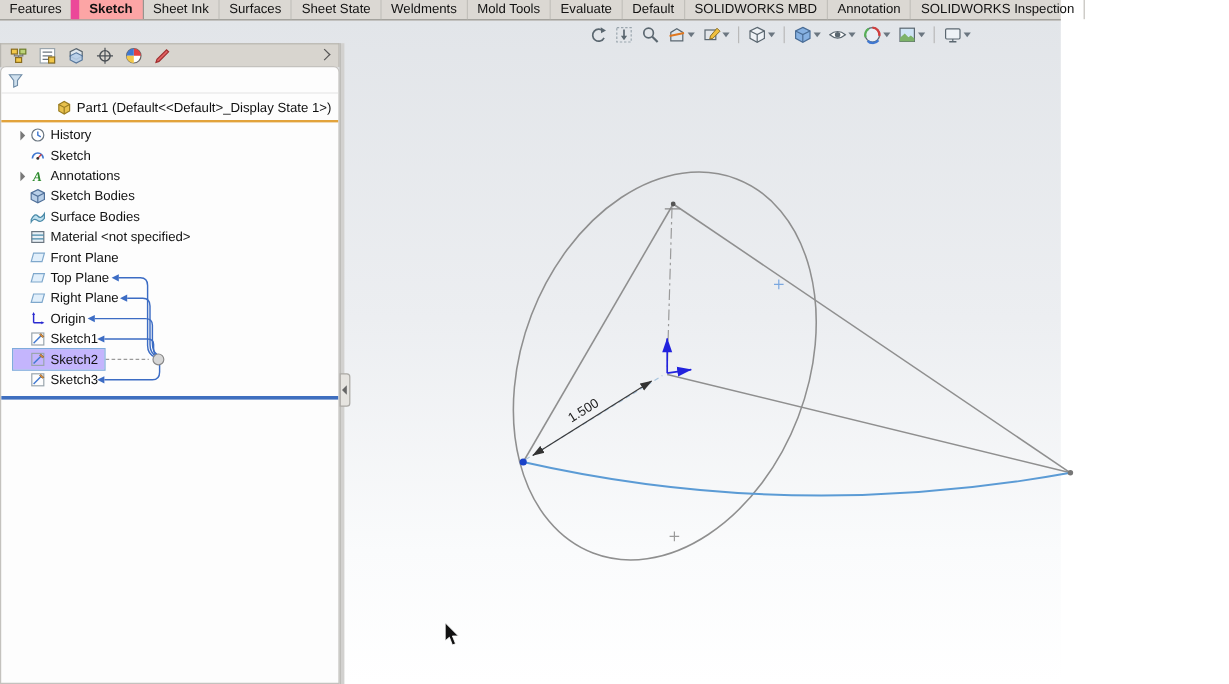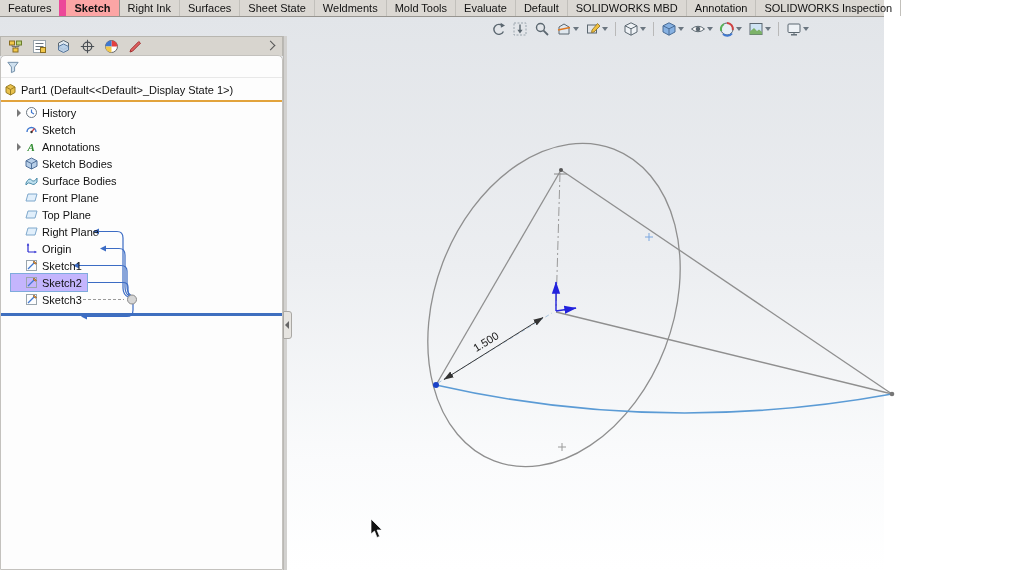--- a/index.html
+++ b/index.html
@@ -19,21 +19,21 @@
   .mgrbar{height:19px;background:#d8d5cf;border:1px solid #b8b6b0;border-bottom:none;display:flex;align-items:center;gap:8px;padding:0 6px;position:relative;}
   .mtab{width:16px;height:16px;display:inline-flex;align-items:center;justify-content:center;cursor:default;}
   .mtab svg{width:15px;height:15px;}
   .mgr-expand{position:absolute;right:8px;top:4px;width:10px;height:10px;}
   .mgr-expand::before{content:"";position:absolute;left:3px;top:1px;width:6px;height:6px;border-right:1.5px solid #555;border-top:1.5px solid #555;transform:rotate(45deg);}
   .panel-content{position:absolute;top:19px;left:0;right:0;bottom:0;background:#fdfdfd;border:1px solid #c4c2be;border-radius:5px 5px 0 0;overflow:hidden;}
   .filter-row{height:21px;display:flex;align-items:center;padding:0 5px;border-bottom:1px solid #e8e8e8;}
   .filter-row svg{width:14px;height:14px;}
 
   .tree{position:relative;padding-top:3px;font-size:11px;color:#111;}
-  .trow{display:flex;align-items:center;height:17px;padding-left:3px;padding-right:5px;width:max-content;white-space:nowrap;position:relative;z-index:2;}
+  .trow{display:flex;align-items:center;height:17px;padding-left:3px;padding-right:5px;width:max-content;white-space:nowrap;position:relative;z-index:2;margin-left:43px;}
   .trow:not(.root){margin-left:10px;}
   .trow.selected{background:#c4b5fd;outline:1px solid #7fabdc;}
   .chev{width:11px;height:11px;position:relative;flex:0 0 11px;}
   .chev::before{content:"";position:absolute;left:3px;top:2px;border-left:4px solid #787878;border-top:4px solid transparent;border-bottom:4px solid transparent;}
   .chev.hidden::before{visibility:hidden;}
   .ticon{width:14px;height:13px;margin-right:3px;display:inline-flex;flex:0 0 14px;}
   .ticon svg{width:13px;height:13px;}
   .root-underline{height:2px;background:#e2a33c;margin:2px 0;}
   .rollback{height:3px;background:#3f6fbf;margin-top:5px;}
   .tree-overlay{position:absolute;left:0;top:0;width:283px;height:270px;pointer-events:none;z-index:1;}
@@ -56,21 +56,21 @@
   .cursor{position:absolute;left:84px;top:503px;width:14px;height:20px;z-index:6;}
 </style>
 </head>
 <body>
 
 <div class="app">
 
   <div class="tabbar">
       <div class="tab">Features</div>
       <div class="tab active">Sketch</div>
-      <div class="tab">Right Ink</div>
+      <div class="tab">Sheet Ink</div>
       <div class="tab">Surfaces</div>
       <div class="tab">Sheet State</div>
       <div class="tab">Weldments</div>
       <div class="tab">Mold Tools</div>
       <div class="tab">Evaluate</div>
       <div class="tab">Default</div>
       <div class="tab">SOLIDWORKS MBD</div>
       <div class="tab">Annotation</div>
       <div class="tab">SOLIDWORKS Inspection</div>
     </div>
@@ -207,20 +207,31 @@
                 <svg viewBox="0 0 13 13">
                   <path d="M1 9 Q4 3 6.5 6 Q9 9 12 4 L12 8 Q9 12 6 9.5 Q3 7.5 1 11 Z" fill="#bfe0ef" stroke="#4a8aa8"></path>
                 </svg>
               </span>
               <span>Surface Bodies</span>
             </div>
             <div class="trow">
               <span class="chev hidden"></span>
               <span class="ticon">
                 <svg viewBox="0 0 13 13">
+                  <rect x="1.5" y="2" width="10" height="9" fill="#e8f0f6" stroke="#6b7680"></rect>
+                  <line x1="1.5" y1="5" x2="11.5" y2="5" stroke="#4a8aa8"></line>
+                  <line x1="1.5" y1="8" x2="11.5" y2="8" stroke="#4a8aa8"></line>
+                </svg>
+              </span>
+              <span>Material &lt;not specified&gt;</span>
+            </div>
+            <div class="trow">
+              <span class="chev hidden"></span>
+              <span class="ticon">
+                <svg viewBox="0 0 13 13">
                   <polygon points="3,3 12,3 10,10 1,10" fill="#dcecfa" fill-opacity="0.85" stroke="#7fa8cc"></polygon>
                 </svg>
               </span>
               <span>Front Plane</span>
             </div>
             <div class="trow">
               <span class="chev hidden"></span>
               <span class="ticon">
                 <svg viewBox="0 0 13 13">
                   <polygon points="3,3 12,3 10,10 1,10" fill="#dcecfa" fill-opacity="0.85" stroke="#7fa8cc"></polygon>

